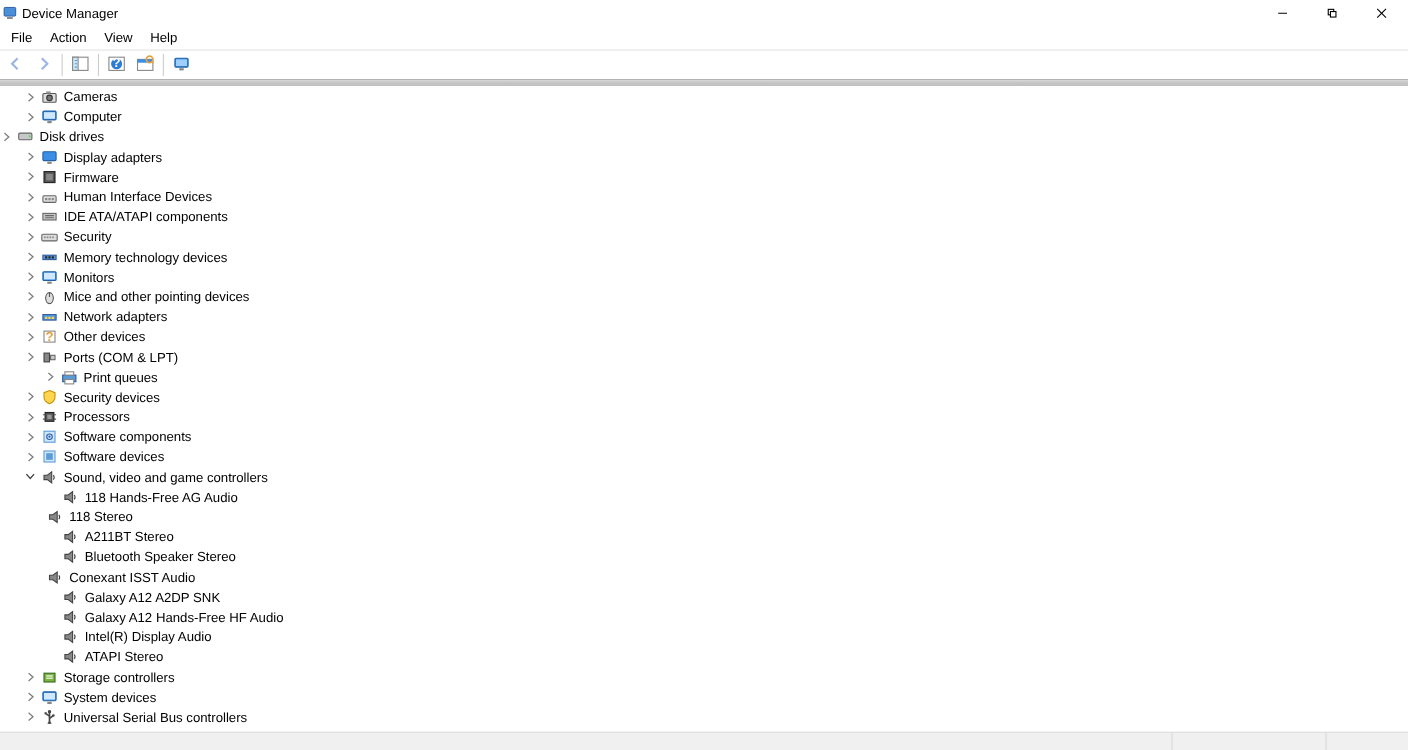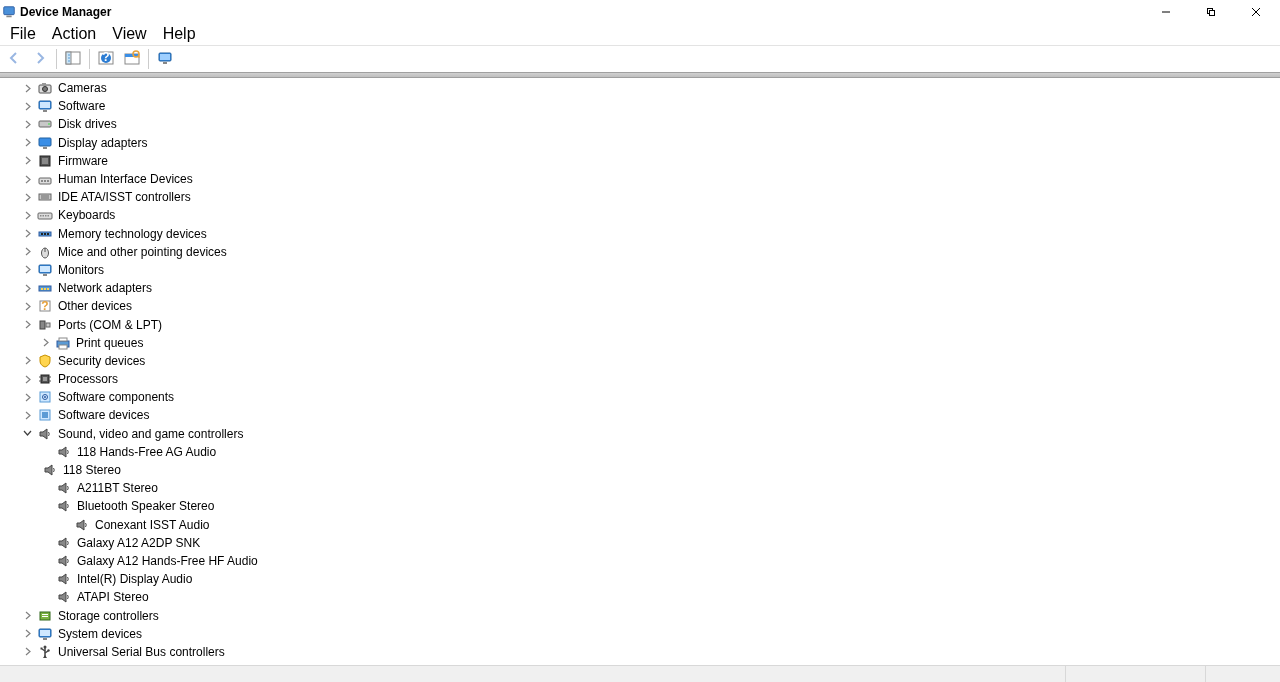--- a/index.html
+++ b/index.html
@@ -1,28 +1,28 @@
 <!DOCTYPE html>
 <html><head>
 <meta charset="utf-8">
 <style>
 * { margin: 0; padding: 0; box-sizing: border-box; font-family: "Segoe UI", Tahoma, sans-serif; font-size: 12px; }
 body { background: #fff; width: 1280px; height: 682px; display: flex; flex-direction: column; overflow: hidden; }
 
 
 .titlebar { height: 23px; display: flex; align-items: center; padding: 0 2px; background: #fff; }
 .titlebar .app-icon { width: 14px; height: 14px; margin-right: 4px; display:inline-flex; align-items:center; justify-content:center; }
-.titlebar .title { flex: 1; font-size: 12px; font-weight: bold; }
+.titlebar .title { flex: 1; font-size: 12px; }
 .titlebar .winbtns { display: flex; }
 .titlebar .winbtn { width: 45px; height: 23px; display:flex; align-items:center; justify-content:center; }
 .titlebar .winbtn svg { stroke:#000; }
 
 
 .menubar { height: 22px; display: flex; align-items: center; padding: 0 2px; background:#fff; }
-.menubar .menuitem { padding: 2px 8px; font-size: 16px; }
+.menubar .menuitem { padding: 2px 8px; font-size: 12px; }
 
 
 .toolbar { height: 28px; display:flex; align-items:center; padding: 0 2px; border-top:1px solid #e3e3e3; border-bottom:1px solid #a0a0a0; background: #fff; gap:2px; }
 .toolbar .tbtn { width:24px; height:24px; display:flex; align-items:center; justify-content:center; border:1px solid transparent; border-radius:2px; }
 .toolbar .tbtn.disabled { opacity:0.45; }
 .toolbar .sep { width:1px; height:20px; background:#ccc; margin:0 2px; }
 
 
 .band { height:5px; background:linear-gradient(#d0d0d0,#bfbfbf); border-bottom:1px solid #9e9e9e; }
 
@@ -163,23 +163,23 @@
             <path d="M3 1 L7 4.5 L3 8" fill="none" stroke="#808080" stroke-width="1.2"></path>
           </svg>
         </span>
         <span class="cat-icon">
           <svg width="16" height="16" viewBox="0 0 16 16">
             <rect x="2" y="3" width="12" height="8" rx="1" fill="#3a8ee6" stroke="#2060a0"></rect>
             <rect x="3" y="4" width="10" height="6" fill="#cfe8ff"></rect>
             <rect x="6" y="12" width="4" height="2" fill="#888"></rect>
           </svg>
         </span>
-        <span class="node-label">Software</span>
-      </div>
-      <div class="tree-row" style="padding-left:22px">
+        <span class="node-label">Computer</span>
+      </div>
+      <div class="tree-row" style="">
         <span class="expander">
           <svg width="9" height="9" viewBox="0 0 9 9">
             <path d="M3 1 L7 4.5 L3 8" fill="none" stroke="#808080" stroke-width="1.2"></path>
           </svg>
         </span>
         <span class="cat-icon">
           <svg width="16" height="16" viewBox="0 0 16 16">
             <rect x="2" y="5" width="12" height="6" rx="1" fill="#c8c8c8" stroke="#666"></rect>
             <circle cx="12" cy="8" r="1" fill="#6ad870"></circle>
           </svg>
@@ -236,38 +236,38 @@
             <path d="M3 1 L7 4.5 L3 8" fill="none" stroke="#808080" stroke-width="1.2"></path>
           </svg>
         </span>
         <span class="cat-icon">
           <svg width="16" height="16" viewBox="0 0 16 16">
             <rect x="2" y="5" width="12" height="6" fill="#c8c8c8" stroke="#666"></rect>
             <line x1="4" y1="7" x2="12" y2="7" stroke="#666"></line>
             <line x1="4" y1="9" x2="12" y2="9" stroke="#666"></line>
           </svg>
         </span>
-        <span class="node-label">IDE ATA/ISST controllers</span>
+        <span class="node-label">IDE ATA/ATAPI components</span>
       </div>
       <div class="tree-row" style="padding-left:22px">
         <span class="expander">
           <svg width="9" height="9" viewBox="0 0 9 9">
             <path d="M3 1 L7 4.5 L3 8" fill="none" stroke="#808080" stroke-width="1.2"></path>
           </svg>
         </span>
         <span class="cat-icon">
           <svg width="16" height="16" viewBox="0 0 16 16">
             <rect x="1" y="6" width="14" height="6" rx="1" fill="#ddd" stroke="#666"></rect>
             <rect x="3" y="8" width="1.5" height="1.5" fill="#888"></rect>
             <rect x="5.5" y="8" width="1.5" height="1.5" fill="#888"></rect>
             <rect x="8" y="8" width="1.5" height="1.5" fill="#888"></rect>
             <rect x="10.5" y="8" width="1.5" height="1.5" fill="#888"></rect>
           </svg>
         </span>
-        <span class="node-label">Keyboards</span>
+        <span class="node-label">Security</span>
       </div>
       <div class="tree-row" style="padding-left:22px">
         <span class="expander">
           <svg width="9" height="9" viewBox="0 0 9 9">
             <path d="M3 1 L7 4.5 L3 8" fill="none" stroke="#808080" stroke-width="1.2"></path>
           </svg>
         </span>
         <span class="cat-icon">
           <svg width="16" height="16" viewBox="0 0 16 16">
             <rect x="2" y="6" width="12" height="4" fill="#5b9bd5" stroke="#2c5aa0"></rect>
@@ -279,40 +279,40 @@
         <span class="node-label">Memory technology devices</span>
       </div>
       <div class="tree-row" style="padding-left:22px">
         <span class="expander">
           <svg width="9" height="9" viewBox="0 0 9 9">
             <path d="M3 1 L7 4.5 L3 8" fill="none" stroke="#808080" stroke-width="1.2"></path>
           </svg>
         </span>
         <span class="cat-icon">
           <svg width="16" height="16" viewBox="0 0 16 16">
-            <ellipse cx="8" cy="9" rx="3.5" ry="5" fill="#ddd" stroke="#555"></ellipse>
-            <line x1="8" y1="4" x2="8" y2="8" stroke="#555"></line>
-          </svg>
-        </span>
-        <span class="node-label">Mice and other pointing devices</span>
-      </div>
-      <div class="tree-row" style="padding-left:22px">
-        <span class="expander">
-          <svg width="9" height="9" viewBox="0 0 9 9">
-            <path d="M3 1 L7 4.5 L3 8" fill="none" stroke="#808080" stroke-width="1.2"></path>
-          </svg>
-        </span>
-        <span class="cat-icon">
-          <svg width="16" height="16" viewBox="0 0 16 16">
             <rect x="2" y="3" width="12" height="8" rx="1" fill="#3a8ee6" stroke="#2060a0"></rect>
             <rect x="3" y="4" width="10" height="6" fill="#cfe8ff"></rect>
             <rect x="6" y="12" width="4" height="2" fill="#888"></rect>
           </svg>
         </span>
         <span class="node-label">Monitors</span>
+      </div>
+      <div class="tree-row" style="padding-left:22px">
+        <span class="expander">
+          <svg width="9" height="9" viewBox="0 0 9 9">
+            <path d="M3 1 L7 4.5 L3 8" fill="none" stroke="#808080" stroke-width="1.2"></path>
+          </svg>
+        </span>
+        <span class="cat-icon">
+          <svg width="16" height="16" viewBox="0 0 16 16">
+            <ellipse cx="8" cy="9" rx="3.5" ry="5" fill="#ddd" stroke="#555"></ellipse>
+            <line x1="8" y1="4" x2="8" y2="8" stroke="#555"></line>
+          </svg>
+        </span>
+        <span class="node-label">Mice and other pointing devices</span>
       </div>
       <div class="tree-row" style="padding-left:22px">
         <span class="expander">
           <svg width="9" height="9" viewBox="0 0 9 9">
             <path d="M3 1 L7 4.5 L3 8" fill="none" stroke="#808080" stroke-width="1.2"></path>
           </svg>
         </span>
         <span class="cat-icon">
           <svg width="16" height="16" viewBox="0 0 16 16">
             <rect x="2" y="6" width="12" height="5" fill="#5b9bd5" stroke="#2c5aa0"></rect>
@@ -473,21 +473,21 @@
       <div class="tree-row" style="padding-left:41px">
         <span class="expander"></span>
         <span class="dev-icon">
           <svg width="16" height="16" viewBox="0 0 16 16">
             <path d="M3 6 H6 L10 3 V13 L6 10 H3 Z" fill="#888" stroke="#444"></path>
             <path d="M11.5 6 Q13 8 11.5 10" fill="none" stroke="#444"></path>
           </svg>
         </span>
         <span class="node-label">Bluetooth Speaker Stereo</span>
       </div>
-      <div class="tree-row" style="padding-left:59px">
+      <div class="tree-row" style="padding-left:27px">
         <span class="expander"></span>
         <span class="dev-icon">
           <svg width="16" height="16" viewBox="0 0 16 16">
             <path d="M3 6 H6 L10 3 V13 L6 10 H3 Z" fill="#888" stroke="#444"></path>
             <path d="M11.5 6 Q13 8 11.5 10" fill="none" stroke="#444"></path>
           </svg>
         </span>
         <span class="node-label">Conexant ISST Audio</span>
       </div>
       <div class="tree-row" style="padding-left:41px">

